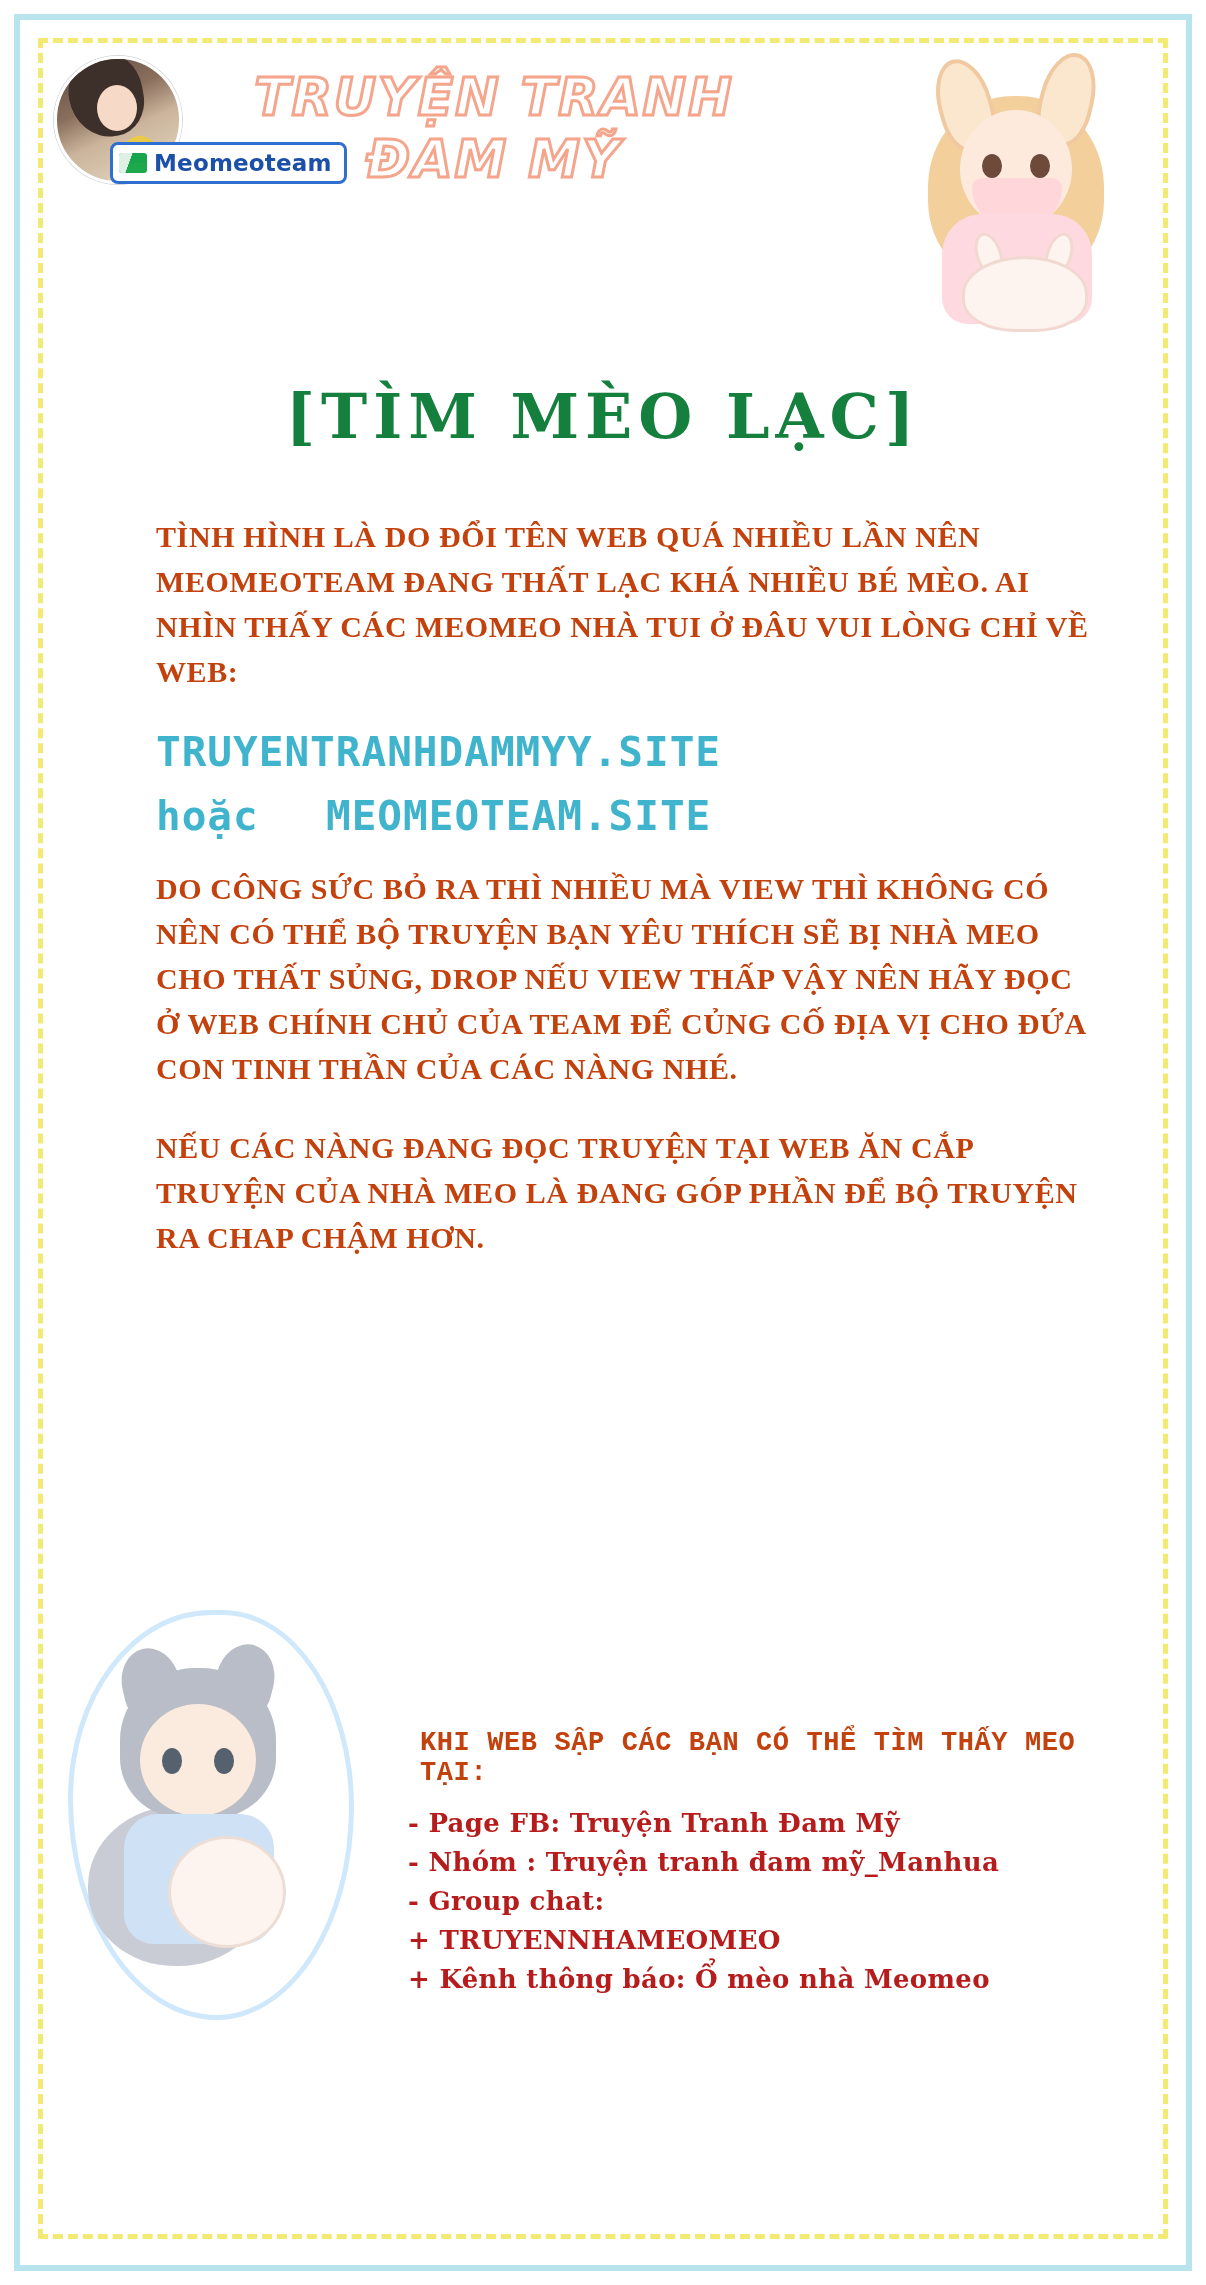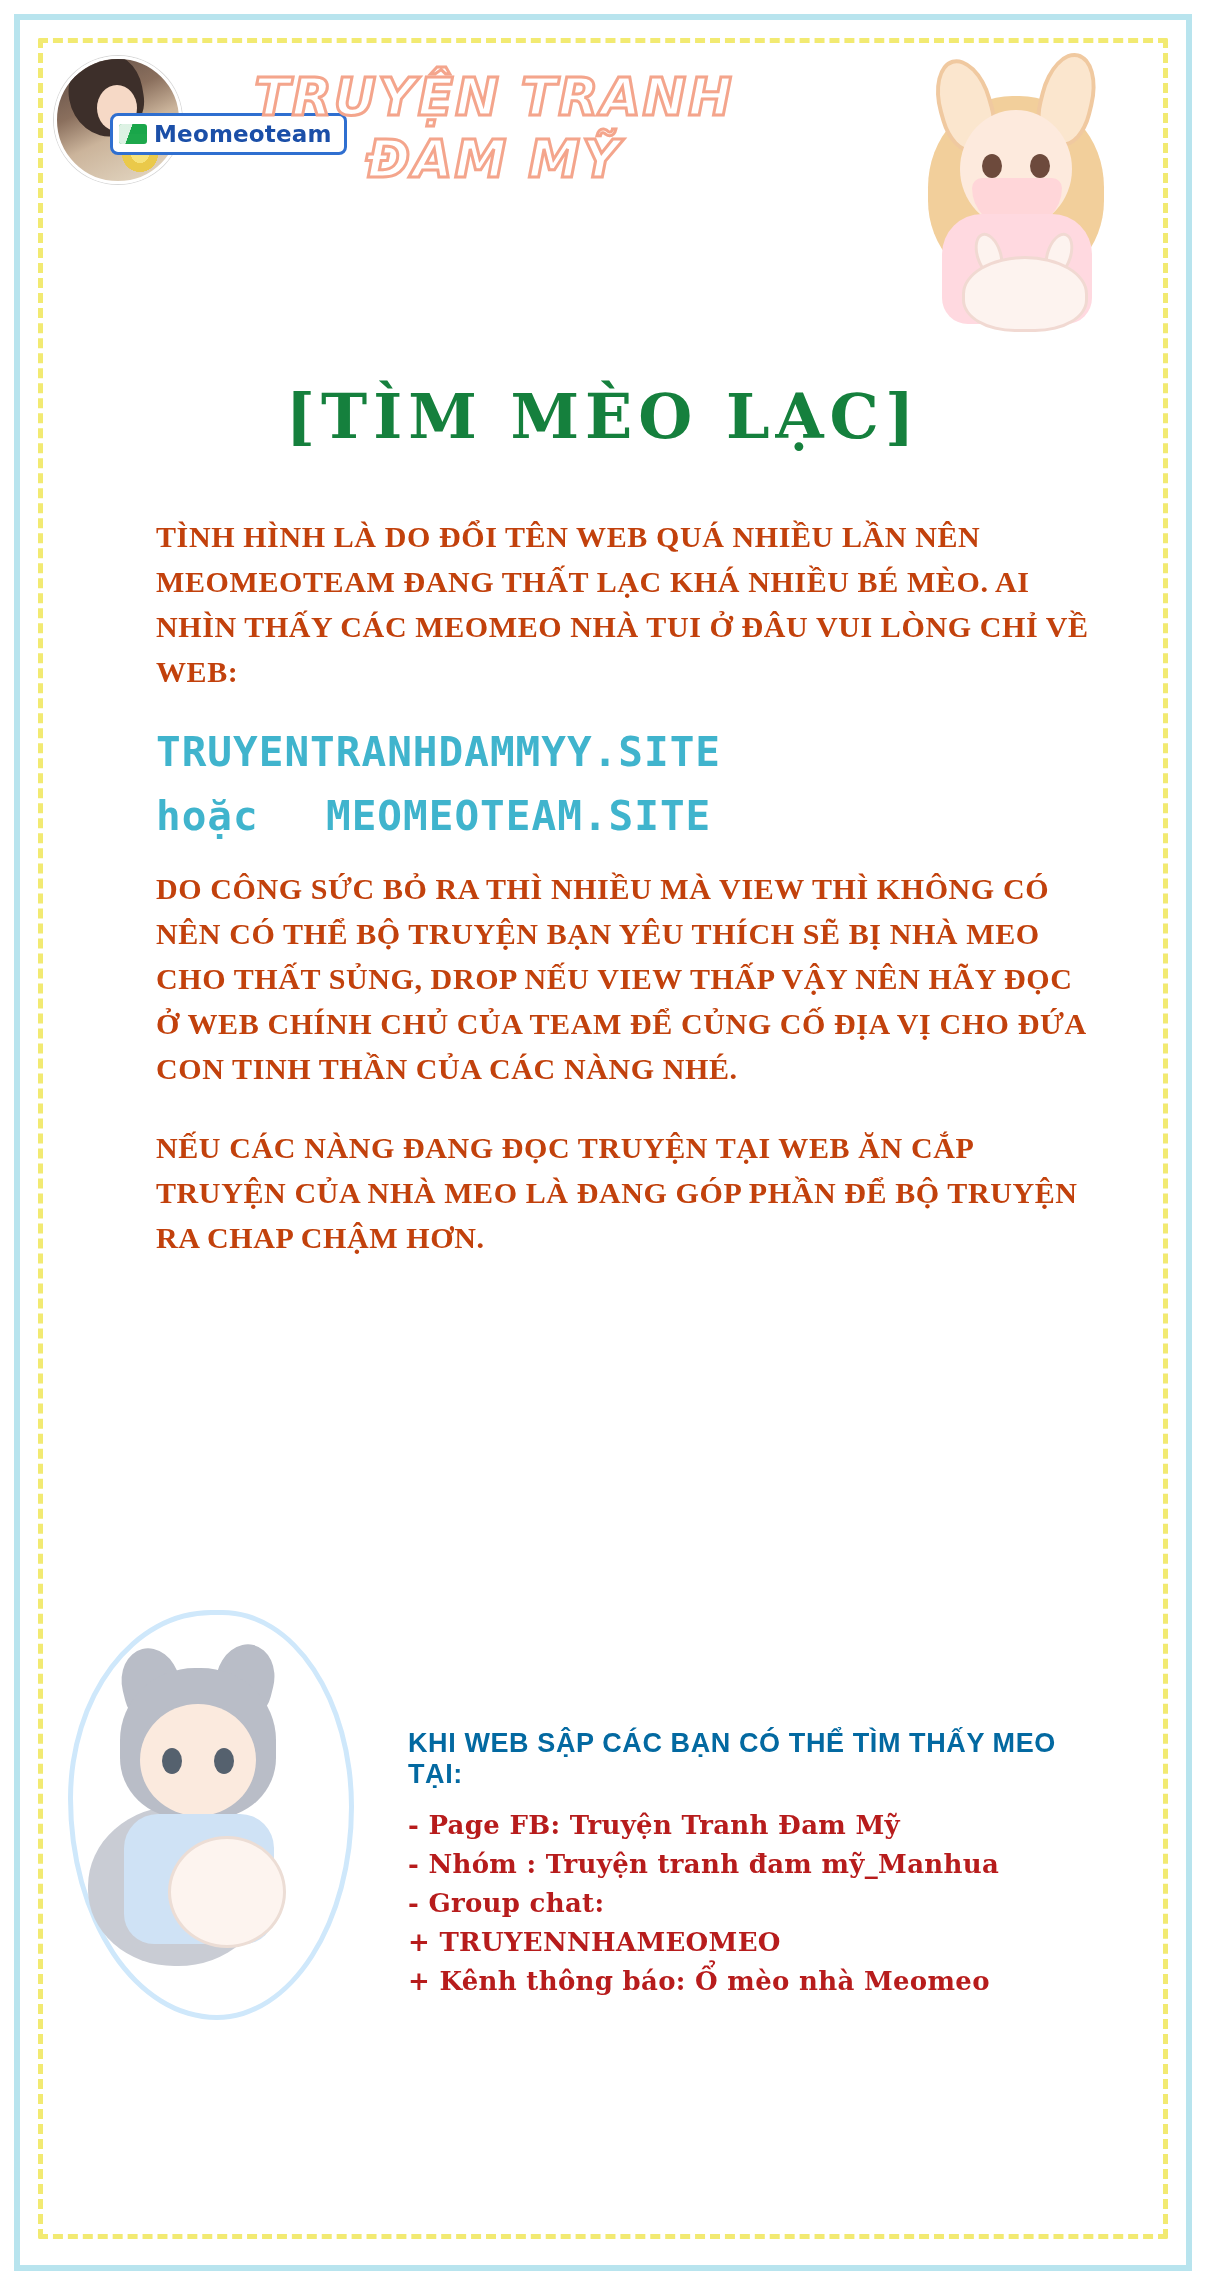--- a/index.html
+++ b/index.html
@@ -81,21 +81,21 @@
   .avatar-badge .flower {
     position: absolute;
     left: 62px; top: 74px;
     width: 42px; height: 42px;
     background: radial-gradient(circle at 50% 50%, #f6e27a 0 30%, #eac94a 31% 60%, rgba(0,0,0,0) 61%);
     border-radius: 50%;
   }
   .team-chip {
     position: absolute;
     left: 64px;
-    top: 67px;
+    top: 96px;
     display: flex;
     align-items: center;
     height: 42px;
     padding: 0 12px 0 6px;
     background: #ffffff;
     border: 3px solid #2f6fd0;
     border-radius: 8px;
     box-sizing: border-box;
   }
   .team-chip .flag {
@@ -328,27 +328,27 @@
     border-radius: 50%;
   }
 
   .contact {
     position: absolute;
     left: 408px;
     top: 1728px;
     width: 700px;
   }
   .contact-title {
-    color: #0369a1;
-    font-family: Liberation Sans, sans-serif;
+    color: #c2410c;
+    font-family: Liberation Mono, monospace;
     font-weight: 700;
     font-size: 27px;
     letter-spacing: .6px;
     text-transform: uppercase;
-    margin: 0 0 16px 0;
+    margin: 0 0 16px 12px;
   }
   .contact-item {
     color: #b71c1c;
     font-family: "DejaVu Serif", serif;
     font-weight: 700;
     font-size: 26px;
     line-height: 39px;
     margin: 0;
     letter-spacing: .3px;
   }

